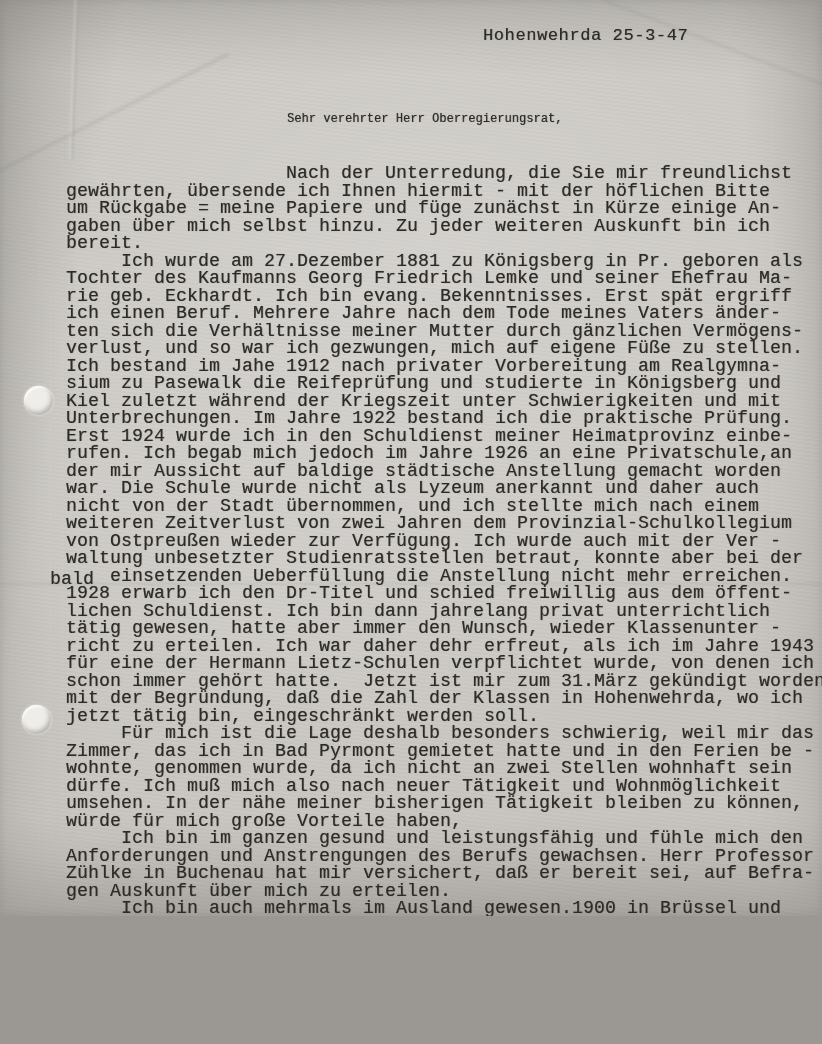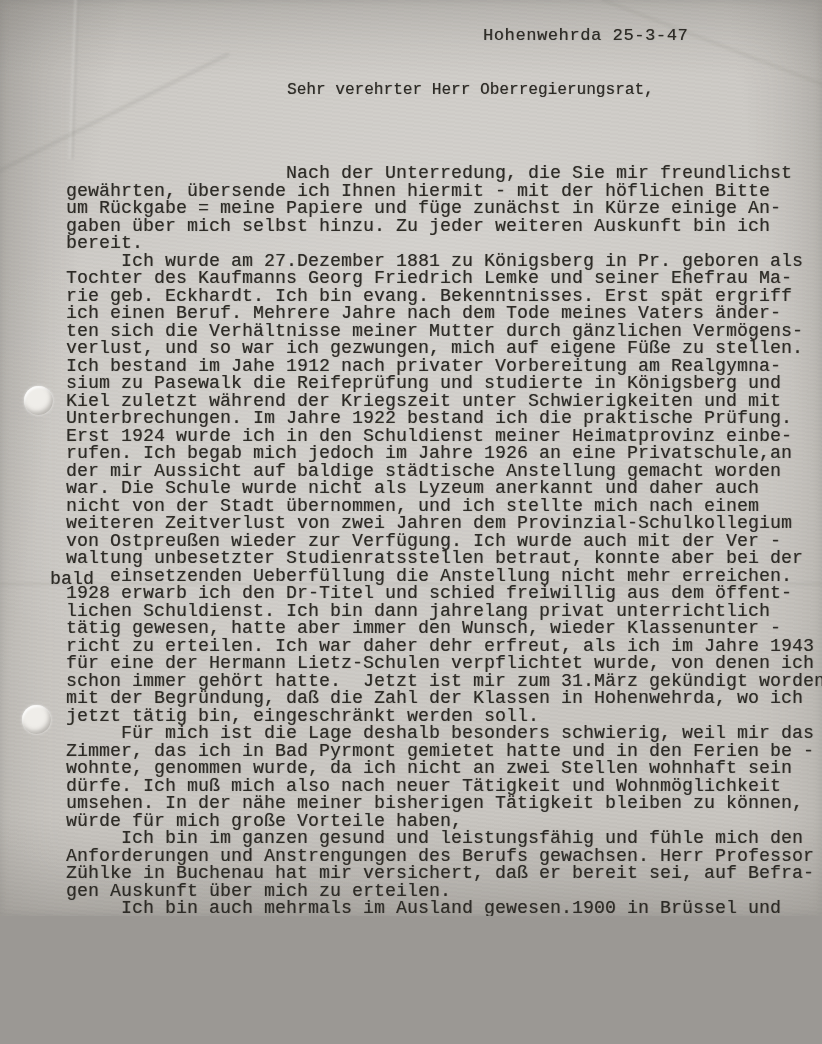--- a/index.html
+++ b/index.html
@@ -64,22 +64,22 @@
     position: absolute;
     color: var(--color-ink, #2d2b26);
     text-shadow: 0.4px 0.4px 0.7px rgba(52,50,45,0.60);
     white-space: pre;
   }
   .dateline {
     left: 483px; top: 26px;
     font-size: 17px; letter-spacing: 0.6px;
   }
   .salutation {
-    left: 287px; top: 81px;
-    font-size: 16px; letter-spacing: 0.05px;
+    left: 287px; top: 112px;
+    font-size: 12px; letter-spacing: 0.05px;
   }
   .body-text {
     left: 62px; top: 161px;
     margin: 4px;
     font-family: "Liberation Mono", monospace;
     font-size: 18px;
     line-height: 17.5px;
     letter-spacing: 0.2px;
   }
   .margin-insert {

